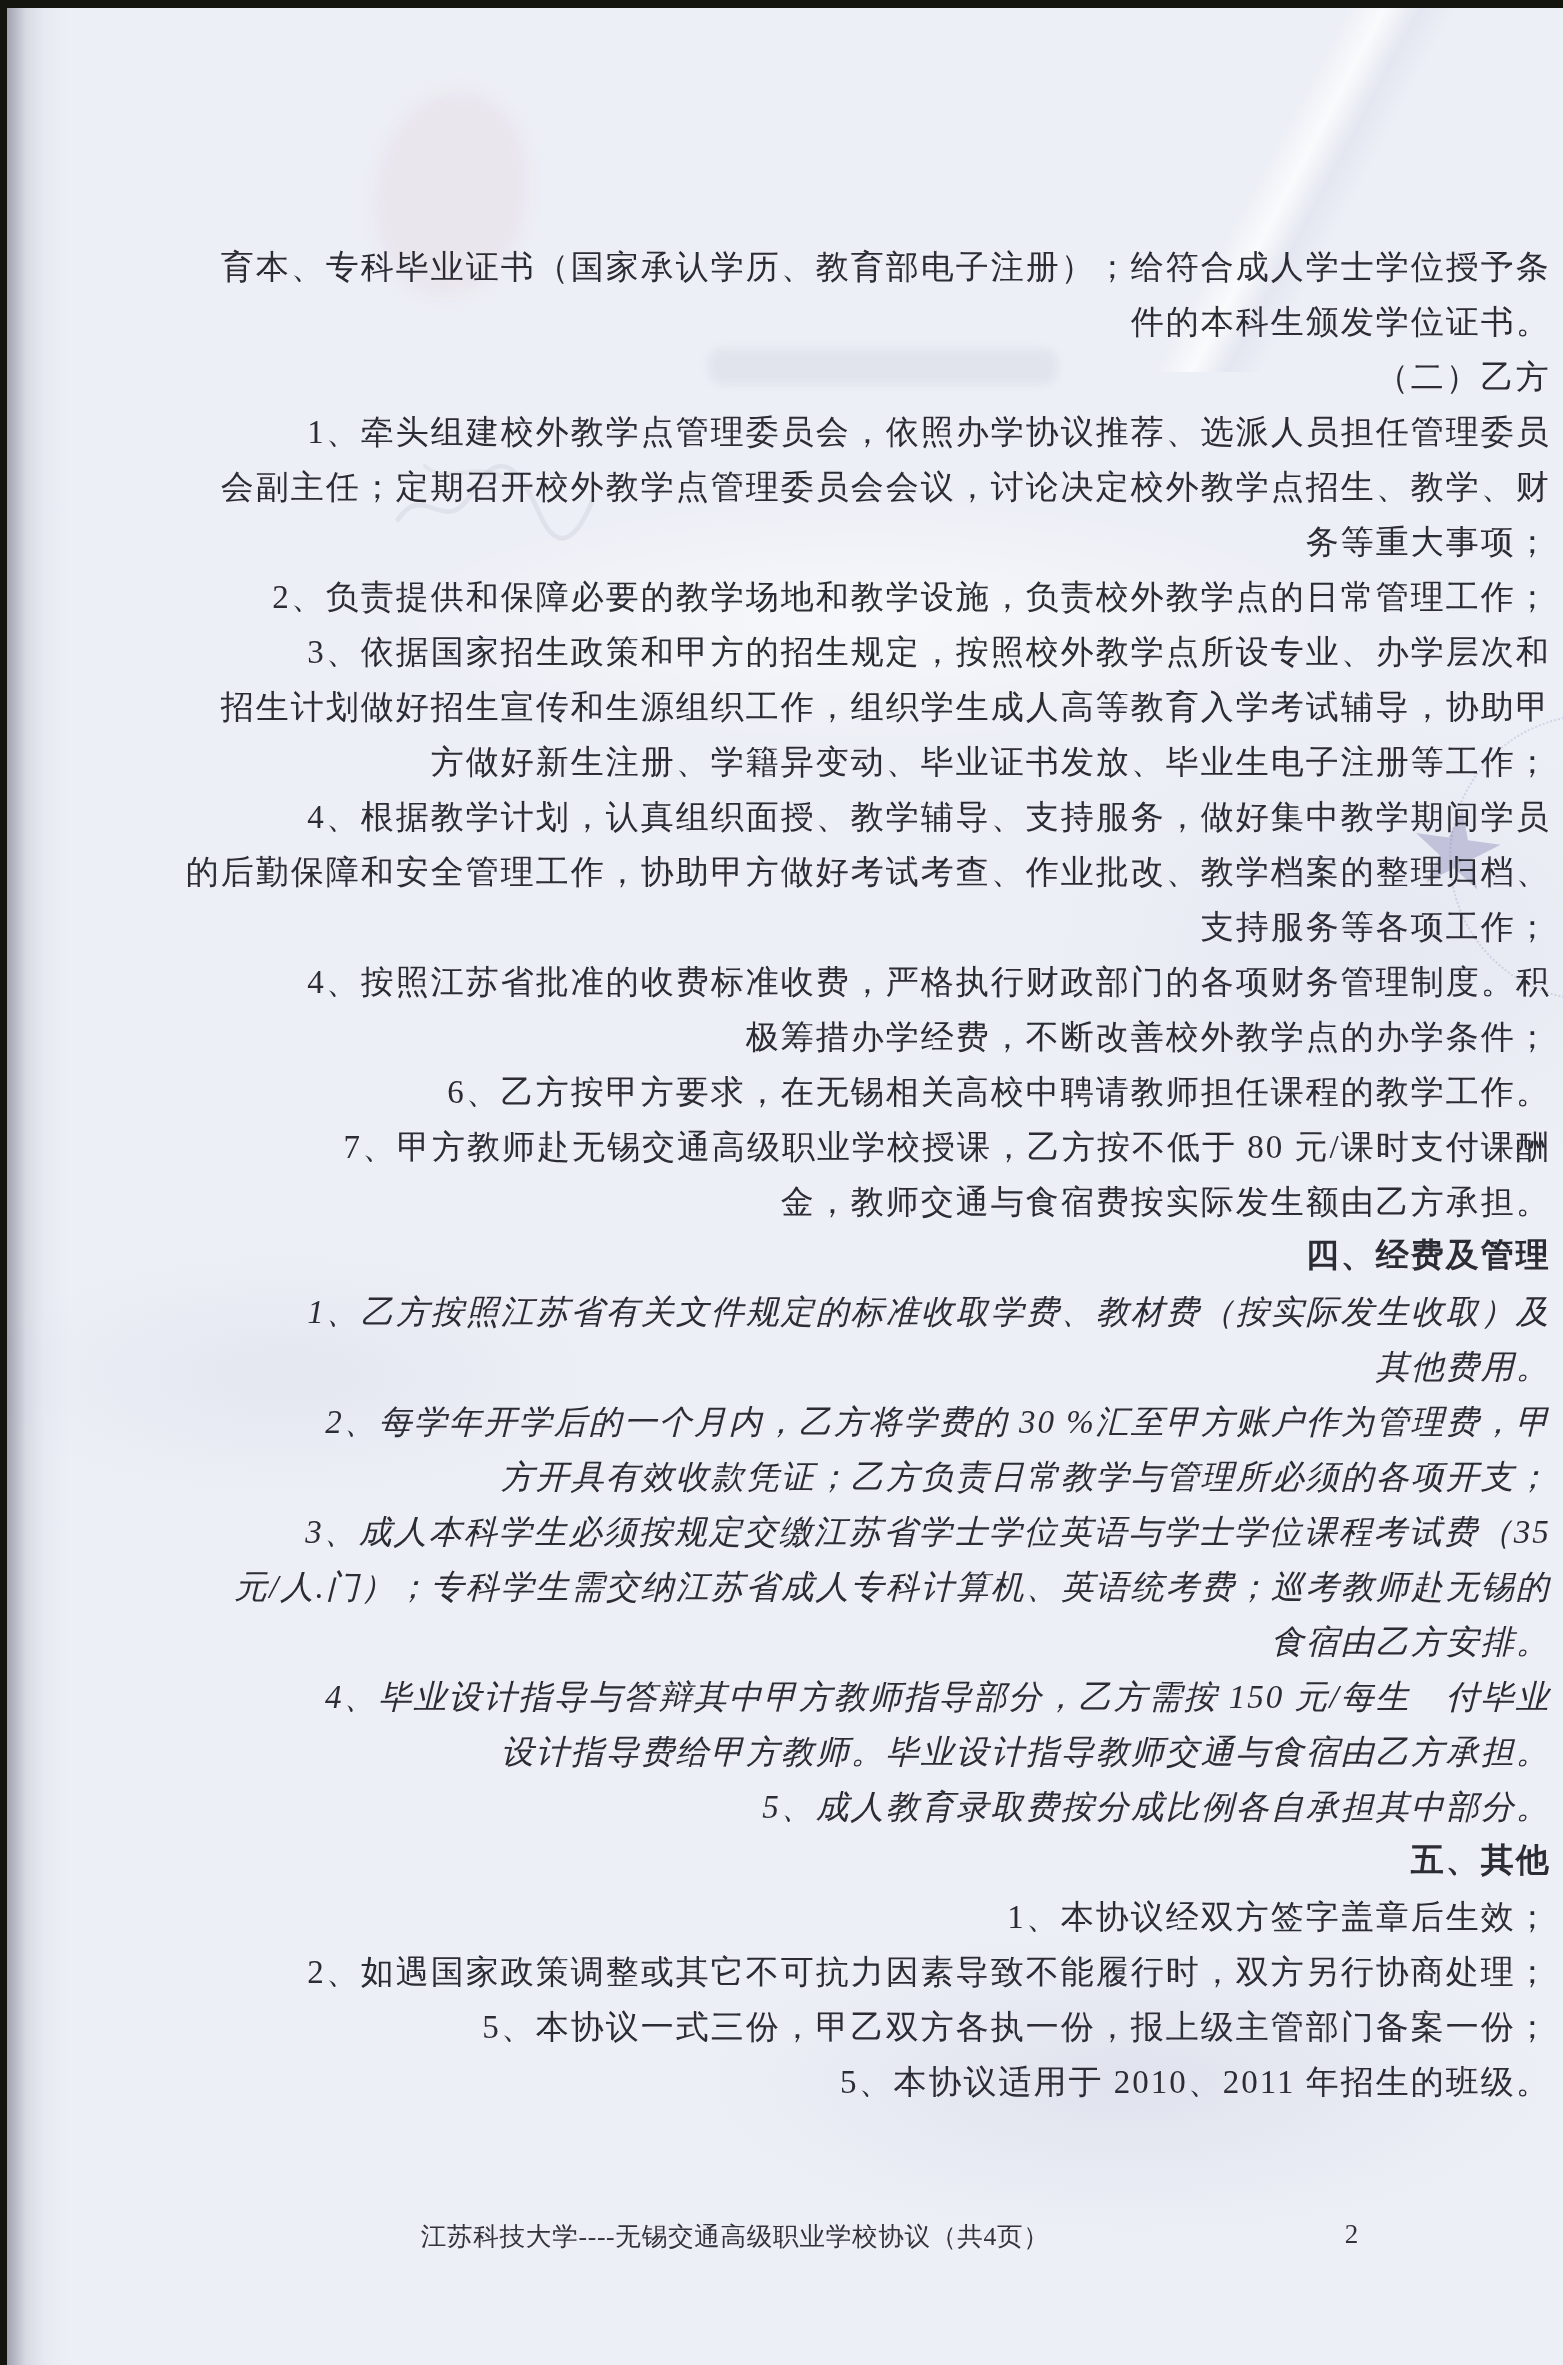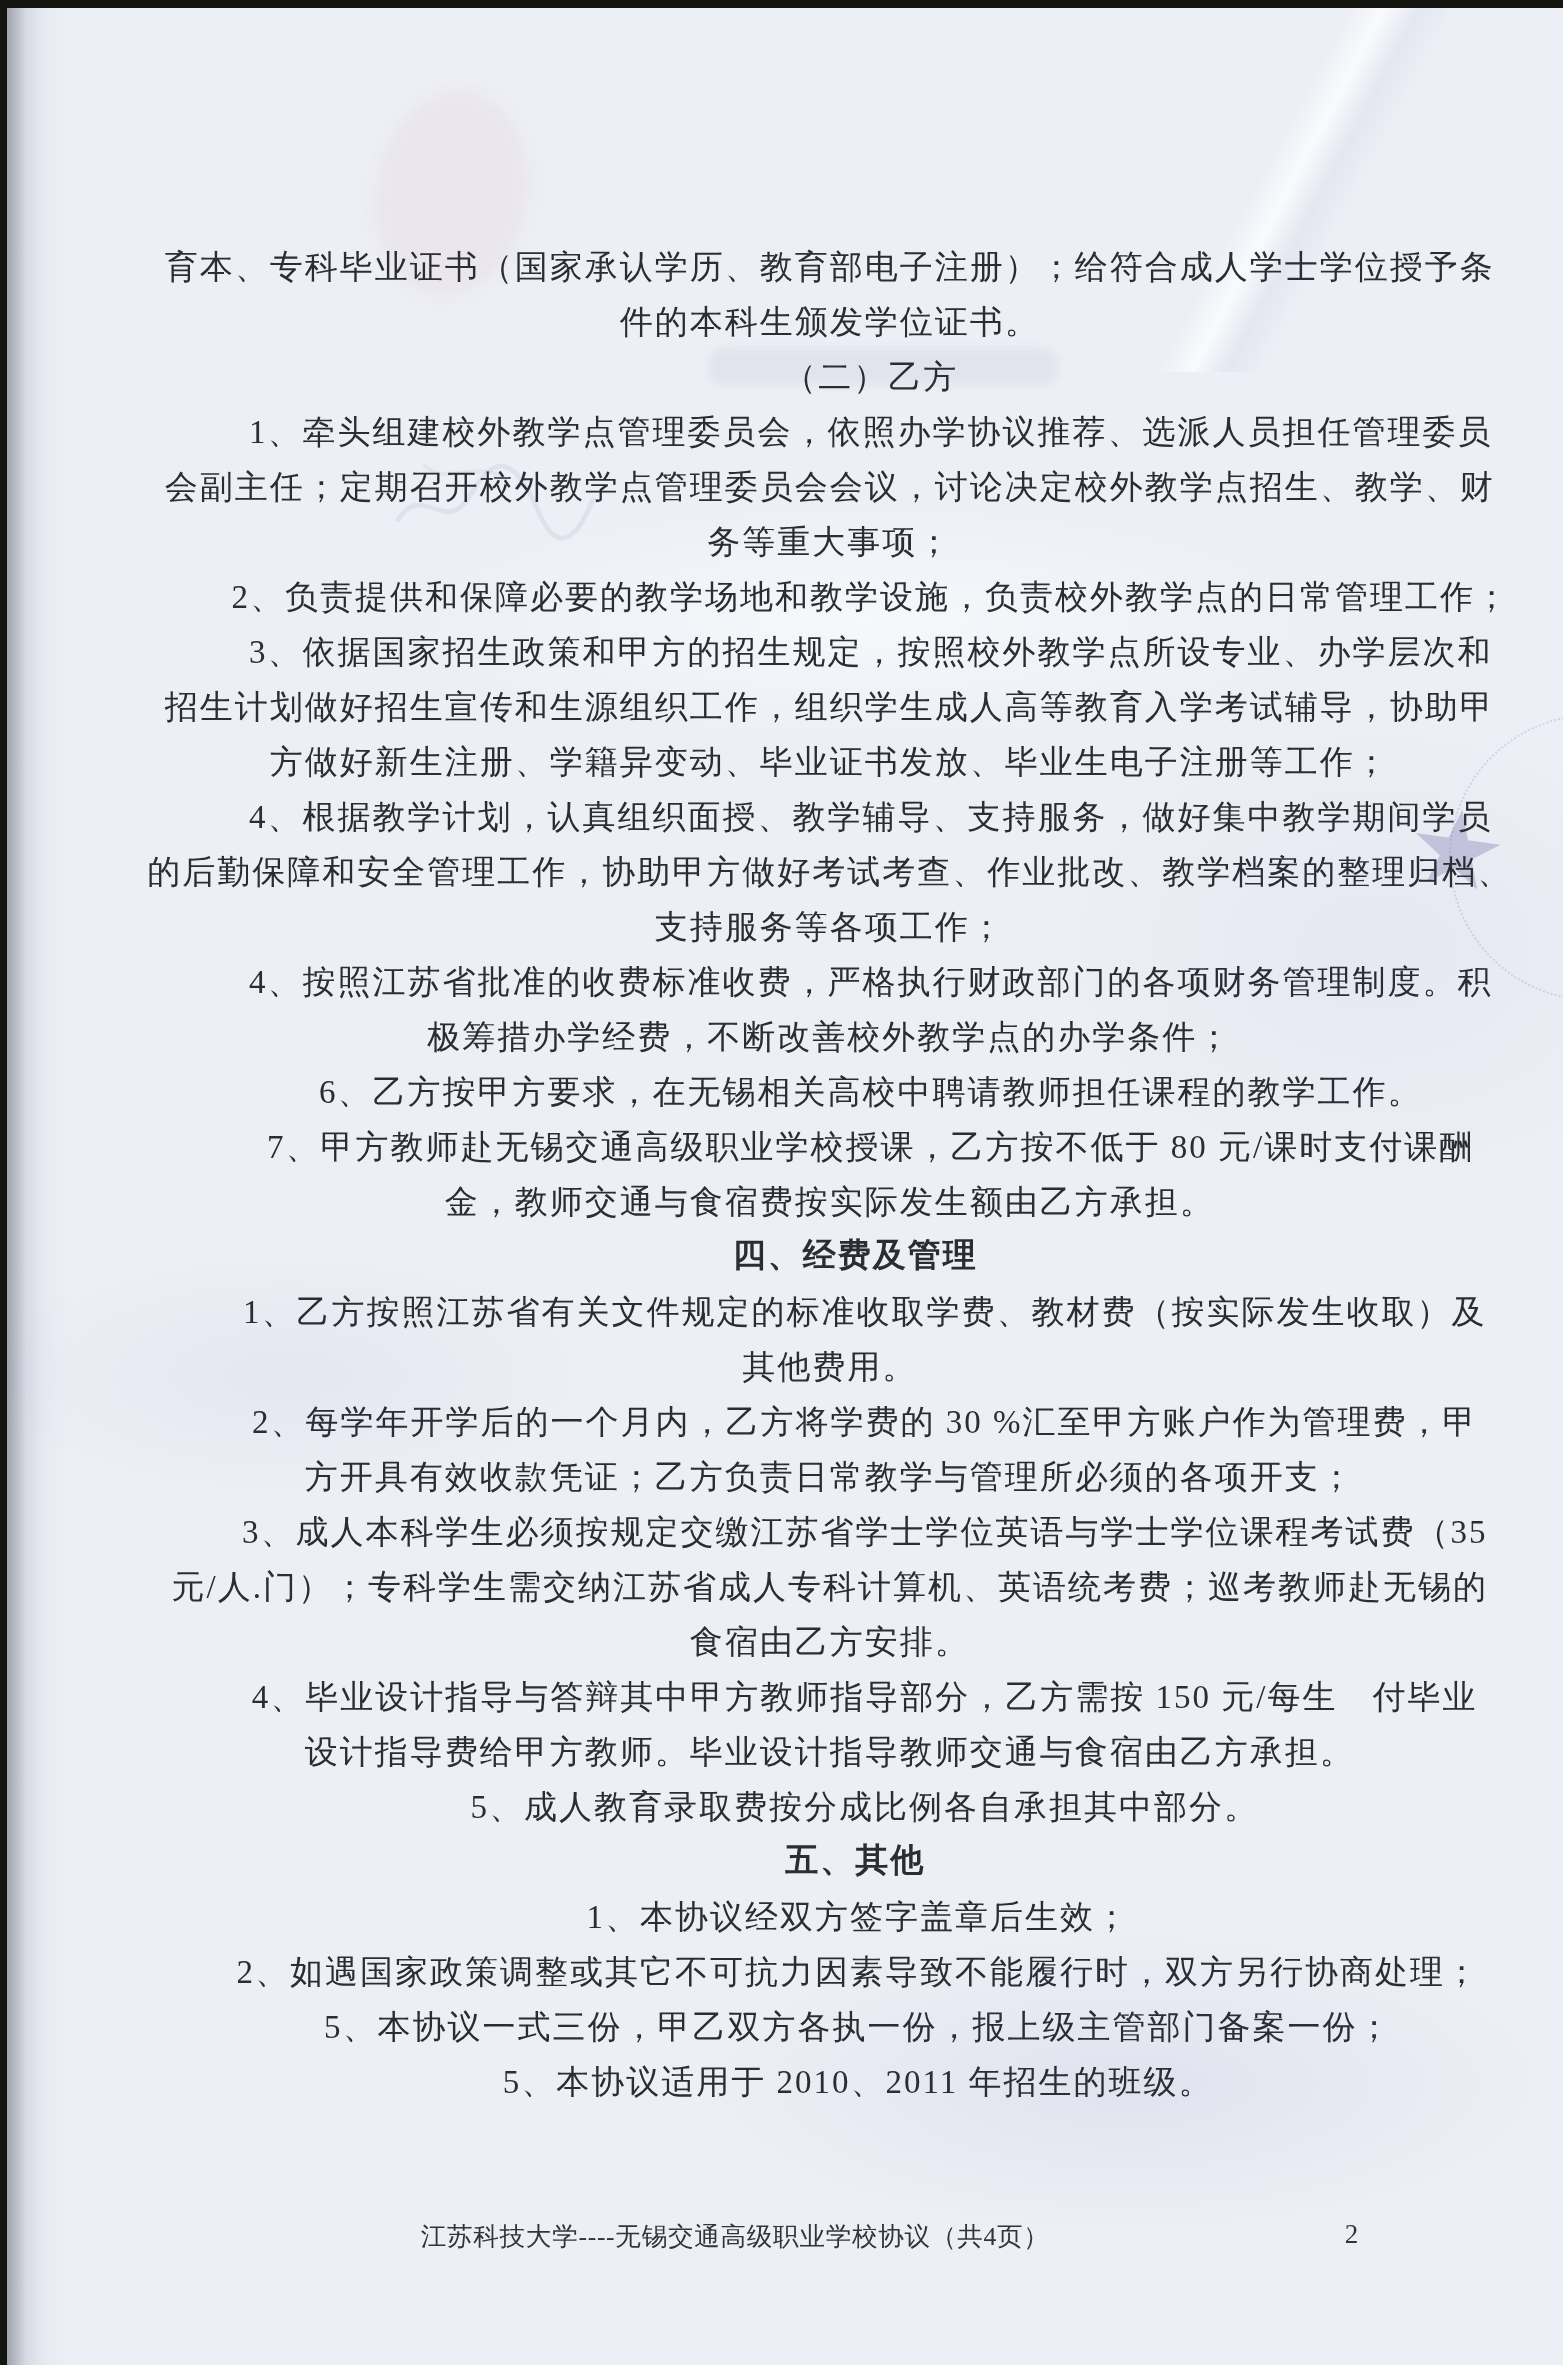--- a/index.html
+++ b/index.html
@@ -20,30 +20,30 @@
   }
   .edge-shadow-left{
     position:absolute;left:0;top:0;width:61px;height:100%;
     background:linear-gradient(90deg, rgba(96,100,116,.55), rgba(150,154,172,.25) 19px, rgba(190,194,212,.12) 37px, transparent 100%);
   }
   .crease-topright{
     position:absolute;left:863px;top:0;width:694px;height:364px;
     background:linear-gradient(118deg, transparent 54%, rgba(255,255,255,.7) 58%, rgba(213,217,232,.38) 62%, transparent 66%);
   }
   .content{
-    position:absolute;left:117px;top:232px;width:1412px;
+    position:absolute;left:132px;top:232px;width:1412px;
     font-size:33px;line-height:55px;letter-spacing:2px;
-    color:#2c2c34;text-align:center;
+    color:#2c2c34;text-align:right;
   }
   .para{white-space:pre-wrap;margin:0;}
   .p-continuation{text-indent:0;}
   .p-subheading{text-indent:82px;}
   .p-item{text-indent:82px;}
   .p-heading{text-indent:51px;font-weight:bold;font-family:Liberation Mono, monospace;}
-  .p-item4{text-indent:70px;}
+  .p-item4{text-indent:70px;font-style:italic;}
   .p-item5{text-indent:57px;}
   .footer{
     position:absolute;left:0;top:2211px;width:100%;height:40px;
     font-size:25.6px;color:#33333b;letter-spacing:0.7px;
   }
   .footer-title{position:absolute;left:400px;top:0;margin-left:14px;}
   .page-number{position:absolute;left:1338px;top:0;font-size:27px;}
   
   .seal-circle{
     position:absolute;left:1442px;top:706px;width:283px;height:283px;

